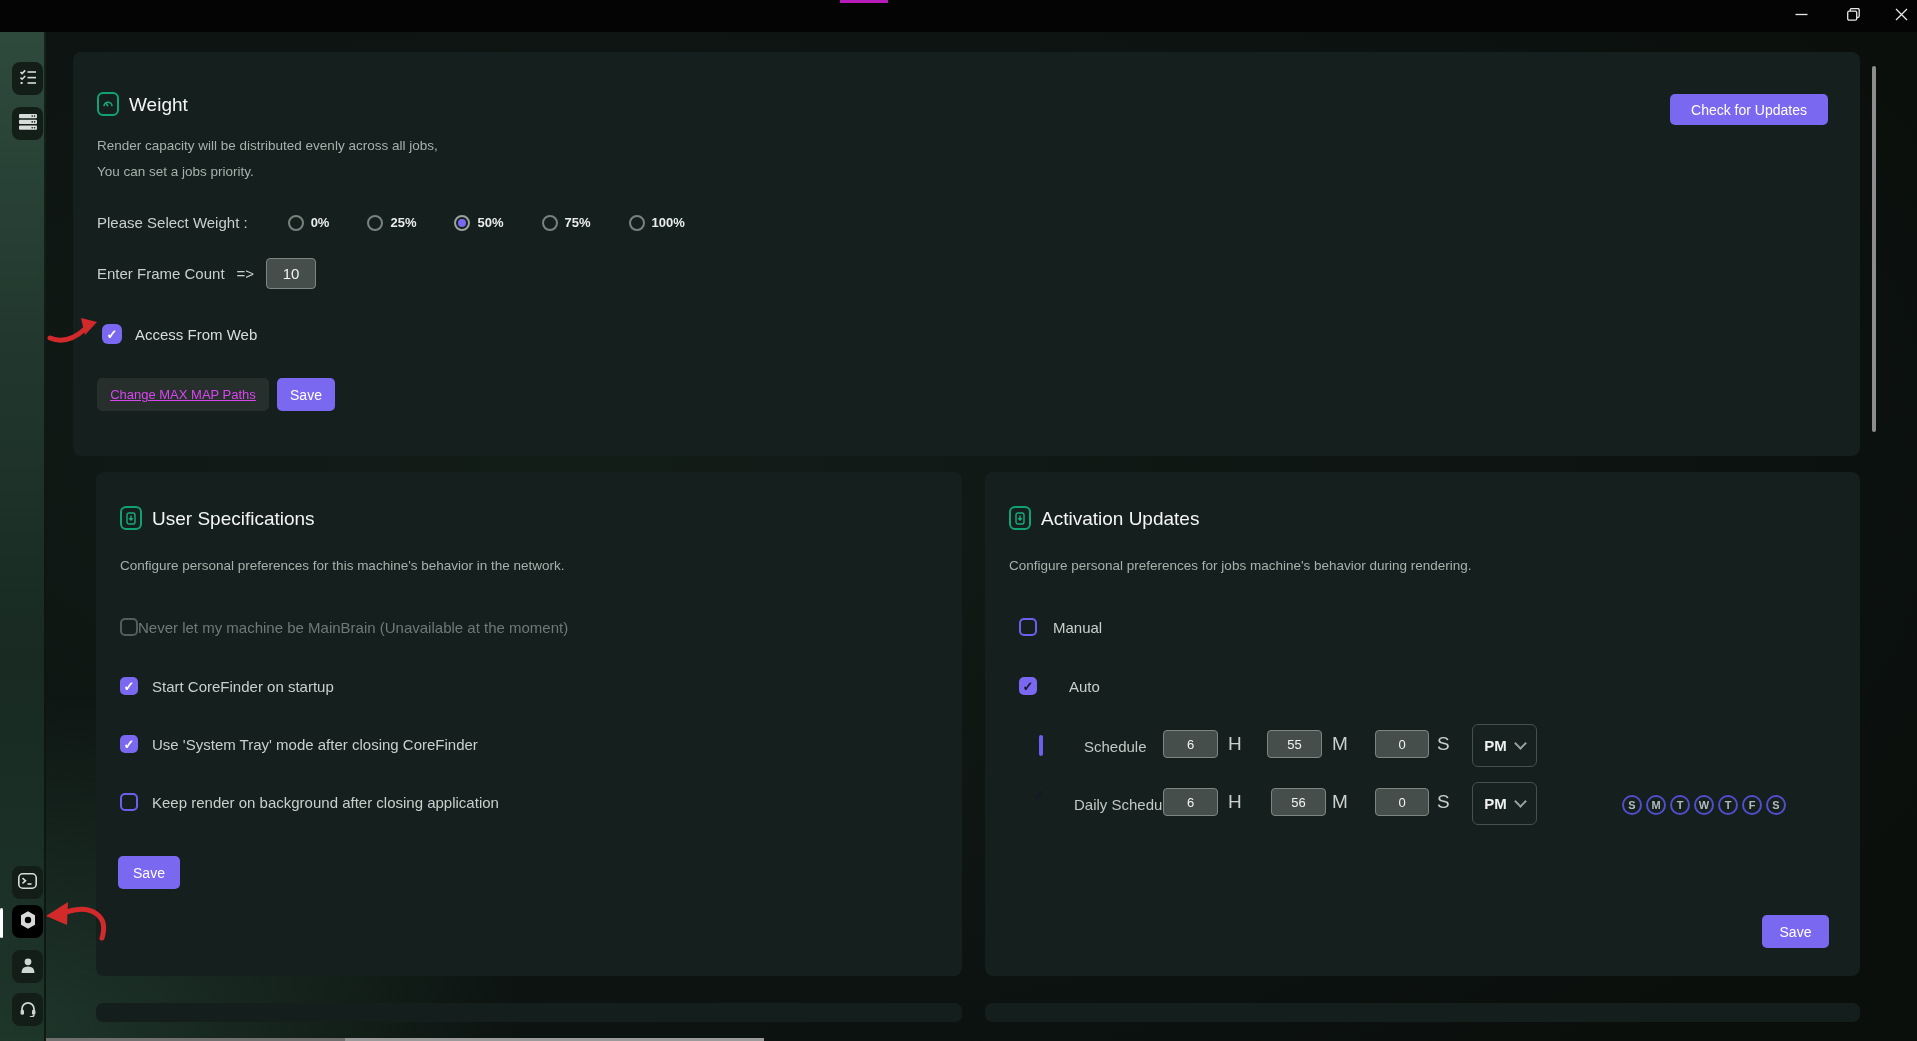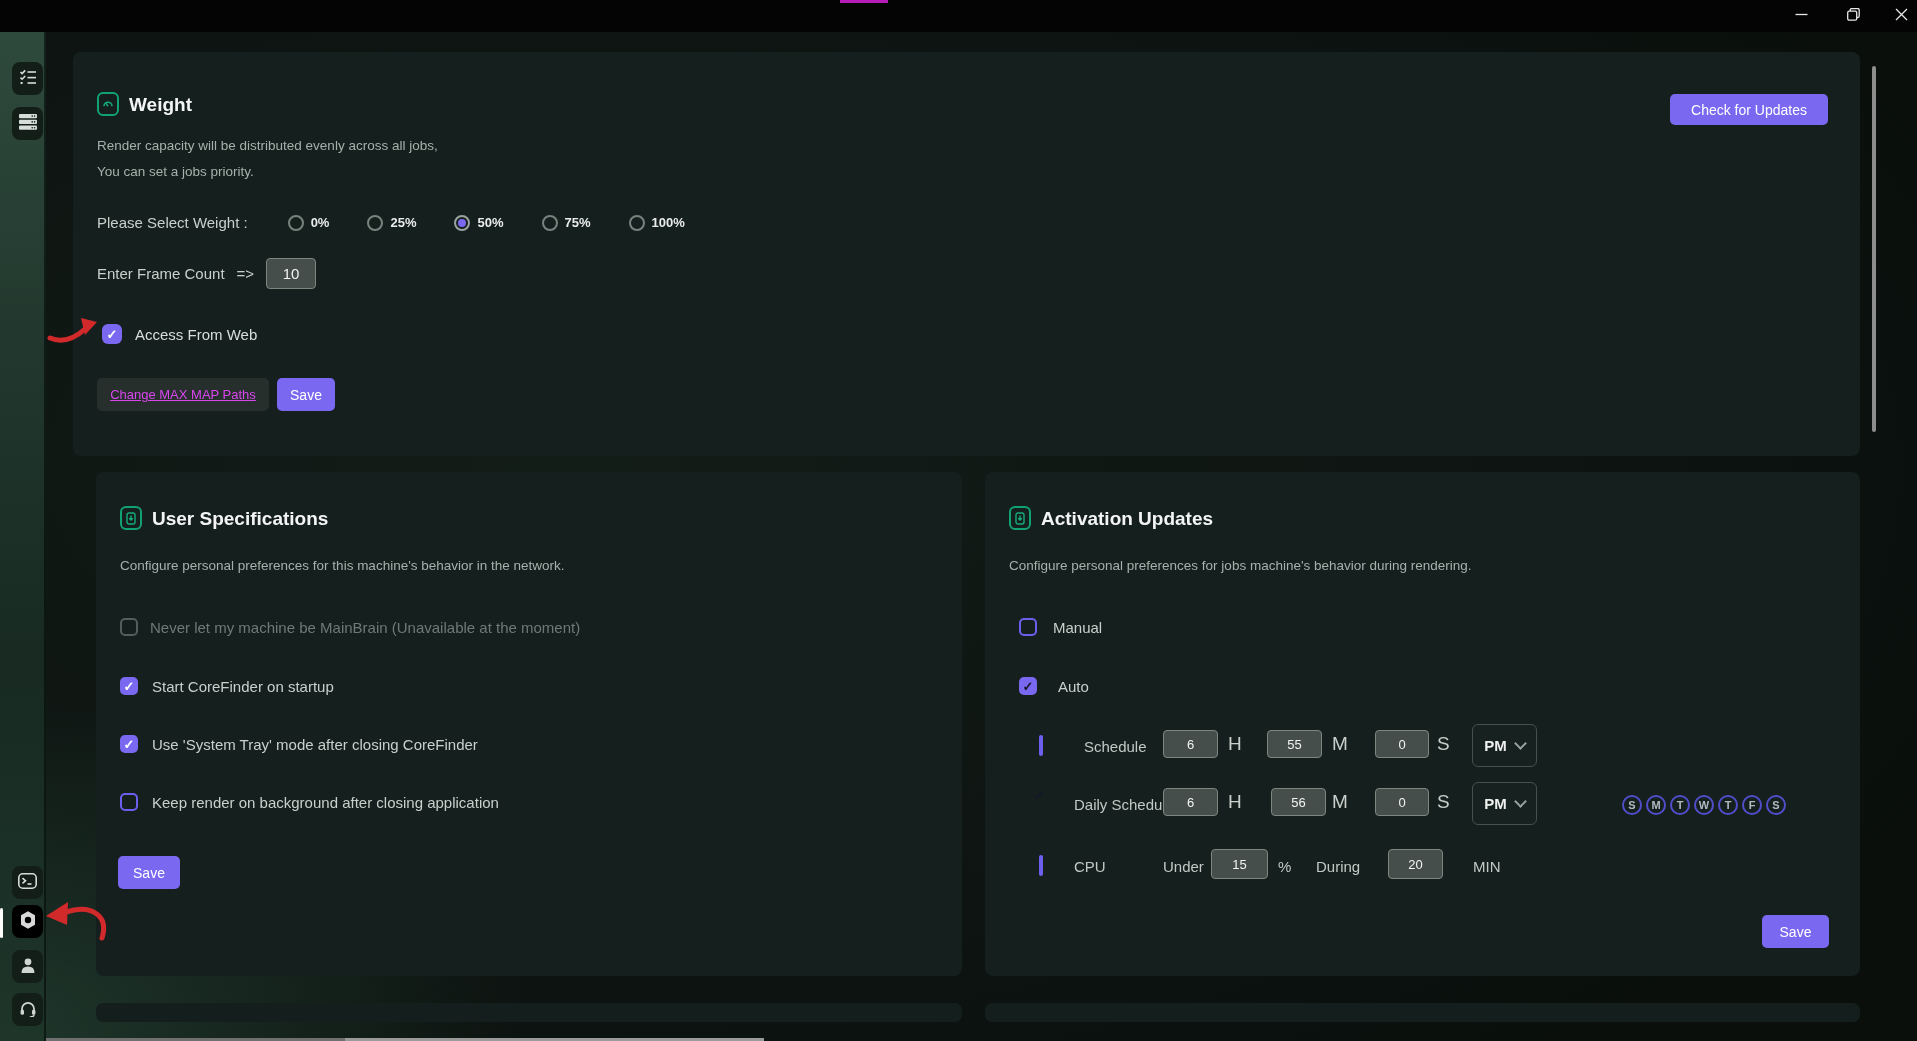--- a/index.html
+++ b/index.html
@@ -26,21 +26,21 @@
   .panel{position:absolute;background:#151f1e;border-radius:8px;}
   .p-weight{left:73px;top:52px;width:1787px;height:404px;}
   .p-user{left:96px;top:472px;width:866px;height:504px;}
   .p-act{left:985px;top:472px;width:875px;height:504px;}
   .p-stub{background:#141e1d;border-radius:7px;}
   .stub-l{left:96px;top:1003px;width:866px;height:19px;}
   .stub-r{left:985px;top:1003px;width:875px;height:19px;}
   .abs{position:absolute;}
   .teal-ic{width:22px;height:24px;border:2px solid #12a173;border-radius:6px;box-sizing:border-box;
     display:flex;align-items:center;justify-content:center;}
-  .ptitle{font-size:19px;font-weight:bold;color:#f3f5f4;}
+  .ptitle{font-size:19px;font-weight:normal;color:#f3f5f4;}
   .pdesc{font-size:13.5px;color:#a7b1ab;}
   
   .cb{width:18px;height:18px;border-radius:5px;box-sizing:border-box;position:relative;flex:none;}
   .cb.big{width:20px;height:20px;border-radius:6px;}
   .cb.on{background:#7b68f1;}
   .cb.on::after{content:'\2713';position:absolute;inset:0;display:flex;align-items:center;justify-content:center;
     font-size:13px;font-weight:bold;color:#ffffff;}
   .cb.on.darkck::after{color:#151827;}
   .cb.off{border:2px solid #6d5fee;}
   .cb.dis{border:2px solid #525e59;}
@@ -228,21 +228,21 @@
   <div class="panel p-user">
     <span class="teal-ic abs" style="left:24px;top:34px">
       <svg width="10" height="13" viewBox="0 0 10 13" fill="none" stroke="#15ad7c" stroke-width="1.4">
         <rect x="1" y="1" width="8" height="11" rx="2"></rect>
           <path d="M5 3.6 v4.2 M3.2 6.2 L5 8 L6.8 6.2"></path>
       </svg>
     </span>
     <div class="ptitle abs" style="left:56px;top:36px">User Specifications</div>
     <div class="pdesc abs" style="left:24px;top:86px">Configure personal preferences for this machine's behavior in the network.</div>
 
-    <div class="hrow abs" style="left:24px;top:146px;gap:12px">
+    <div class="hrow abs" style="left:24px;top:146px;gap:0">
       <span class="cb dis"></span>
       <span class="lbl dis">Never let my machine be MainBrain (Unavailable at the moment)</span>
     </div>
     <div class="hrow abs" style="left:24px;top:205px;gap:14px">
       <span class="cb on"></span>
       <span class="lbl">Start CoreFinder on startup</span>
     </div>
     <div class="hrow abs" style="left:24px;top:263px;gap:14px">
       <span class="cb on"></span>
       <span class="lbl">Use 'System Tray' mode after closing CoreFinder</span>
@@ -262,21 +262,21 @@
           <path d="M5 3.6 v4.2 M3.2 6.2 L5 8 L6.8 6.2"></path>
       </svg>
     </span>
     <div class="ptitle abs" style="left:56px;top:36px">Activation Updates</div>
     <div class="pdesc abs" style="left:24px;top:86px">Configure personal preferences for jobs machine's behavior during rendering.</div>
 
     <div class="hrow abs" style="left:34px;top:146px;gap:16px">
       <span class="cb off"></span>
       <span class="lbl">Manual</span>
     </div>
-    <div class="hrow abs" style="left:34px;top:205px;gap:21px">
+    <div class="hrow abs" style="left:34px;top:205px;gap:32px">
       <span class="cb on darkck"></span>
       <span class="lbl">Auto</span>
     </div>
 
     <div class="srow" style="top:252px">
       <span class="cb off abs" style="left:54px;top:13px"></span>
       <span class="small-lbl abs" style="left:99px;top:14px">Schedule</span>
       <input class="tinput abs" style="left: 178px; top: 6px; width: 55px; height: 28px;" value="6">
       <span class="unit abs" style="left:243px;top:9px">H</span>
       <input class="tinput abs" style="left: 282px; top: 6px; width: 55px; height: 28px;" value="55">
@@ -306,30 +306,20 @@
         <button class="day">S</button>
         <button class="day">M</button>
         <button class="day">T</button>
         <button class="day">W</button>
         <button class="day">T</button>
         <button class="day">F</button>
         <button class="day">S</button>
       </div>
     </div>
 
-    <div class="srow" style="top:372px">
-      <span class="cb off abs" style="left:54px;top:13px"></span>
-      <span class="small-lbl abs" style="left:89px;top:14px">CPU</span>
-      <span class="small-lbl abs" style="left:178px;top:14px">Under</span>
-      <input class="tinput abs" style="left: 226px; top: 5px; width: 57px; height: 30px;" value="15">
-      <span class="small-lbl abs" style="left:293px;top:14px">%</span>
-      <span class="small-lbl abs" style="left:331px;top:14px">During</span>
-      <input class="tinput abs" style="left: 403px; top: 5px; width: 55px; height: 30px;" value="20">
-      <span class="small-lbl abs" style="left:488px;top:14px">MIN</span>
-    </div>
 
     <button class="btn purple abs" style="left:777px;top:443px;width:67px;height:33px">Save</button>
   </div>
 
   <div class="panel p-stub stub-l"></div>
   <div class="panel p-stub stub-r"></div>
 
   <div class="scrollbar"></div>
   <div class="bstrip1"></div>
   <div class="bstrip2"></div>

